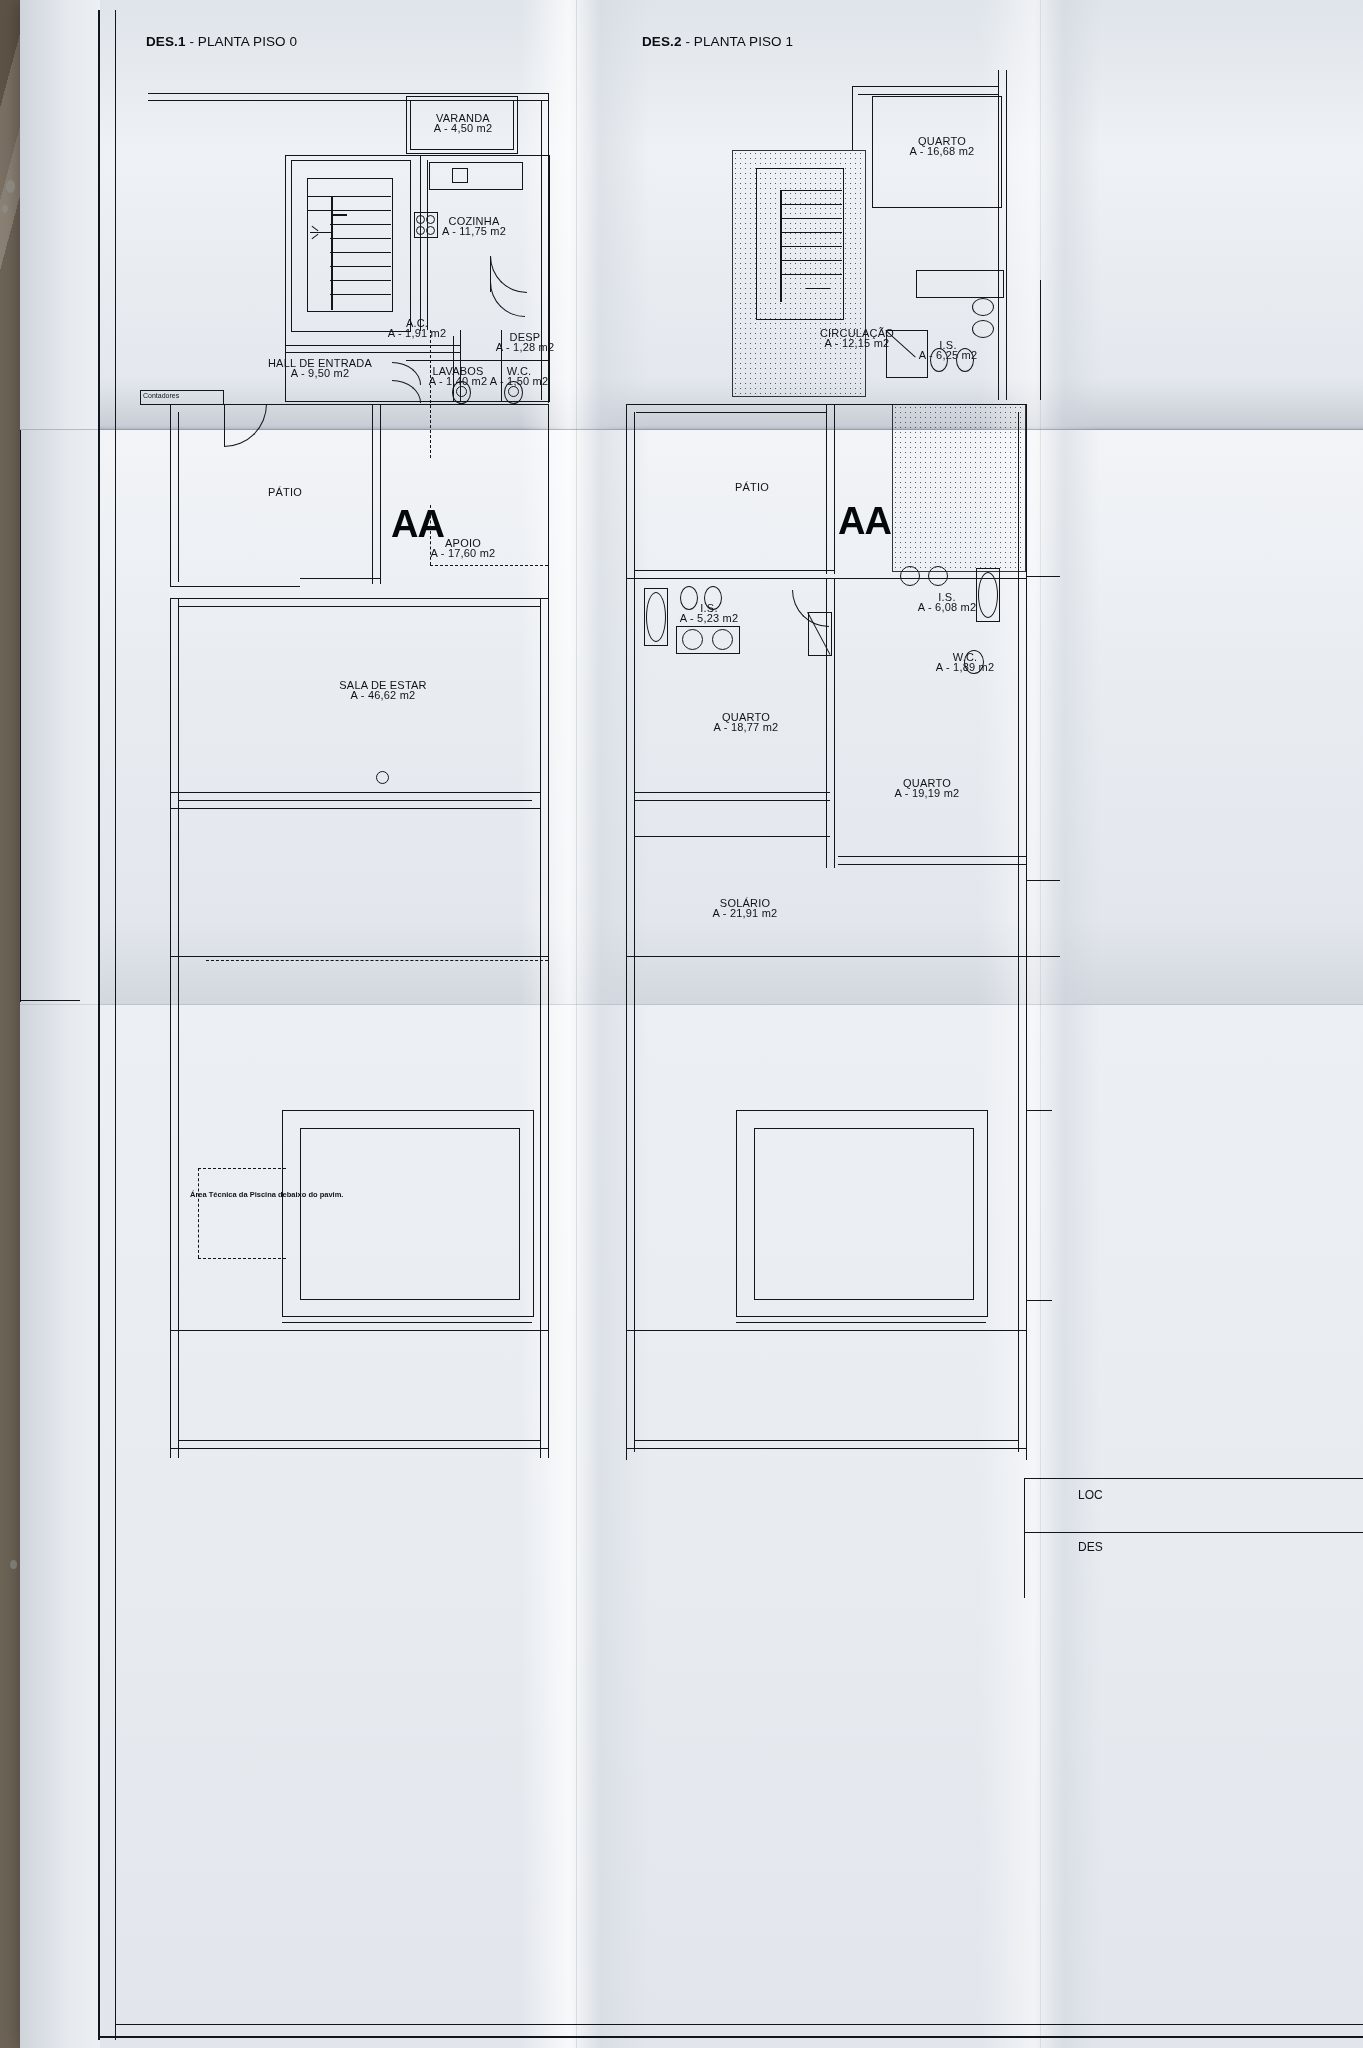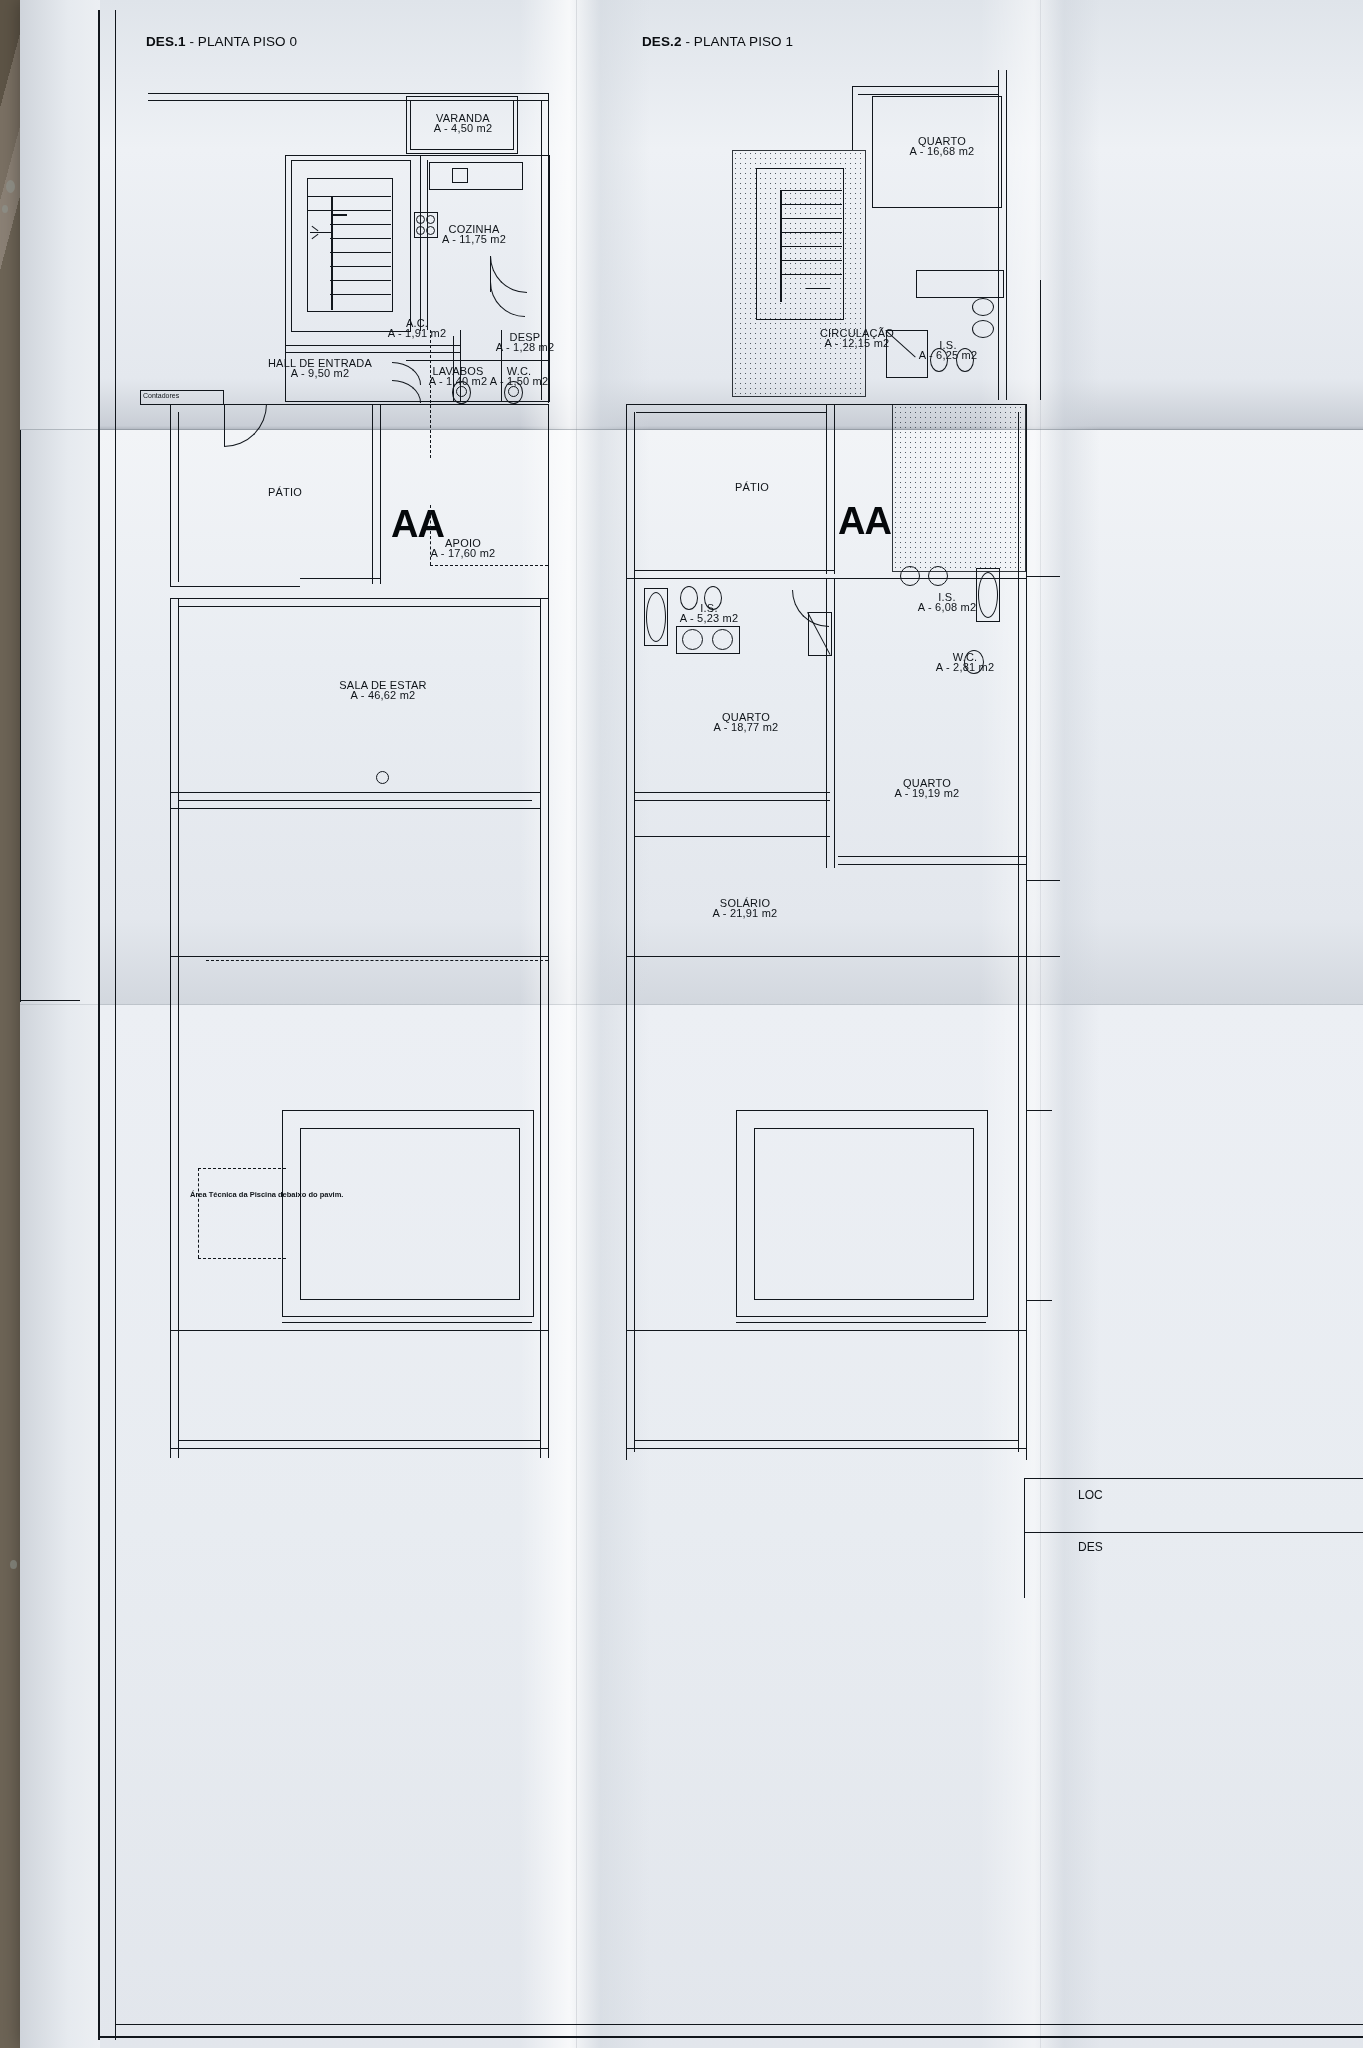--- a/index.html
+++ b/index.html
@@ -132,21 +132,21 @@
 
       <div class="ln v" style="left:400px;top:155px;height:176px;"></div>
       <div class="ln v" style="left:407px;top:160px;height:170px;"></div>
       <div class="box" style="left:409px;top:162px;width:92px;height:26px;"></div>
       <div class="box" style="left:432px;top:168px;width:14px;height:13px;"></div>
       <div class="box" style="left:394px;top:212px;width:22px;height:24px;"></div>
       <div class="ell" style="left:396px;top:215px;width:7px;height:7px;"></div>
       <div class="ell" style="left:406px;top:215px;width:7px;height:7px;"></div>
       <div class="ell" style="left:396px;top:226px;width:7px;height:7px;"></div>
       <div class="ell" style="left:406px;top:226px;width:7px;height:7px;"></div>
-      <div class="t room" style="left:404px;top:224px;width:100px;">
+      <div class="t room" style="left:404px;top:216px;width:100px;">
         <b>COZINHA</b>
         <b>A - 11,75 m2</b>
       </div>
       <div class="arcBL" style="left:470px;top:256px;width:36px;height:36px;"></div>
       <div class="ln v" style="left:470px;top:256px;height:36px;"></div>
       <div class="arcBL" style="left:470px;top:282px;width:34px;height:34px;"></div>
 
       <div class="t room" style="left:352px;top:318px;width:90px;">
         <b>A.C.</b>
         <b>A - 1,91 m2</b>
@@ -321,21 +321,21 @@
       <div class="ell" style="left:880px;top:566px;width:18px;height:18px;"></div>
       <div class="ell" style="left:908px;top:566px;width:18px;height:18px;"></div>
       <div class="box" style="left:956px;top:568px;width:22px;height:52px;"></div>
       <div class="ell" style="left:958px;top:572px;width:18px;height:44px;"></div>
       <div class="t room" style="left:872px;top:592px;width:110px;">
         <b>I.S.</b>
         <b>A - 6,08 m2</b>
       </div>
       <div class="t room" style="left:900px;top:652px;width:90px;">
         <b>W.C.</b>
-        <b>A - 2,81 m2</b>
+        <b>A - 1,89 m2</b>
       </div>
       <div class="ell" style="left:944px;top:650px;width:18px;height:22px;"></div>
 
       <div class="arcBL" style="left:772px;top:590px;width:36px;height:36px;"></div>
       <div class="box" style="left:788px;top:612px;width:22px;height:42px;"></div>
       <div class="ln h" style="left:788px;top:612px;width:48px;transform:rotate(62deg);transform-origin:left top;"></div>
 
       <div class="ln v" style="left:806px;top:578px;height:290px;"></div>
       <div class="ln v" style="left:814px;top:578px;height:290px;"></div>
       <div class="t room" style="left:666px;top:712px;width:120px;">

